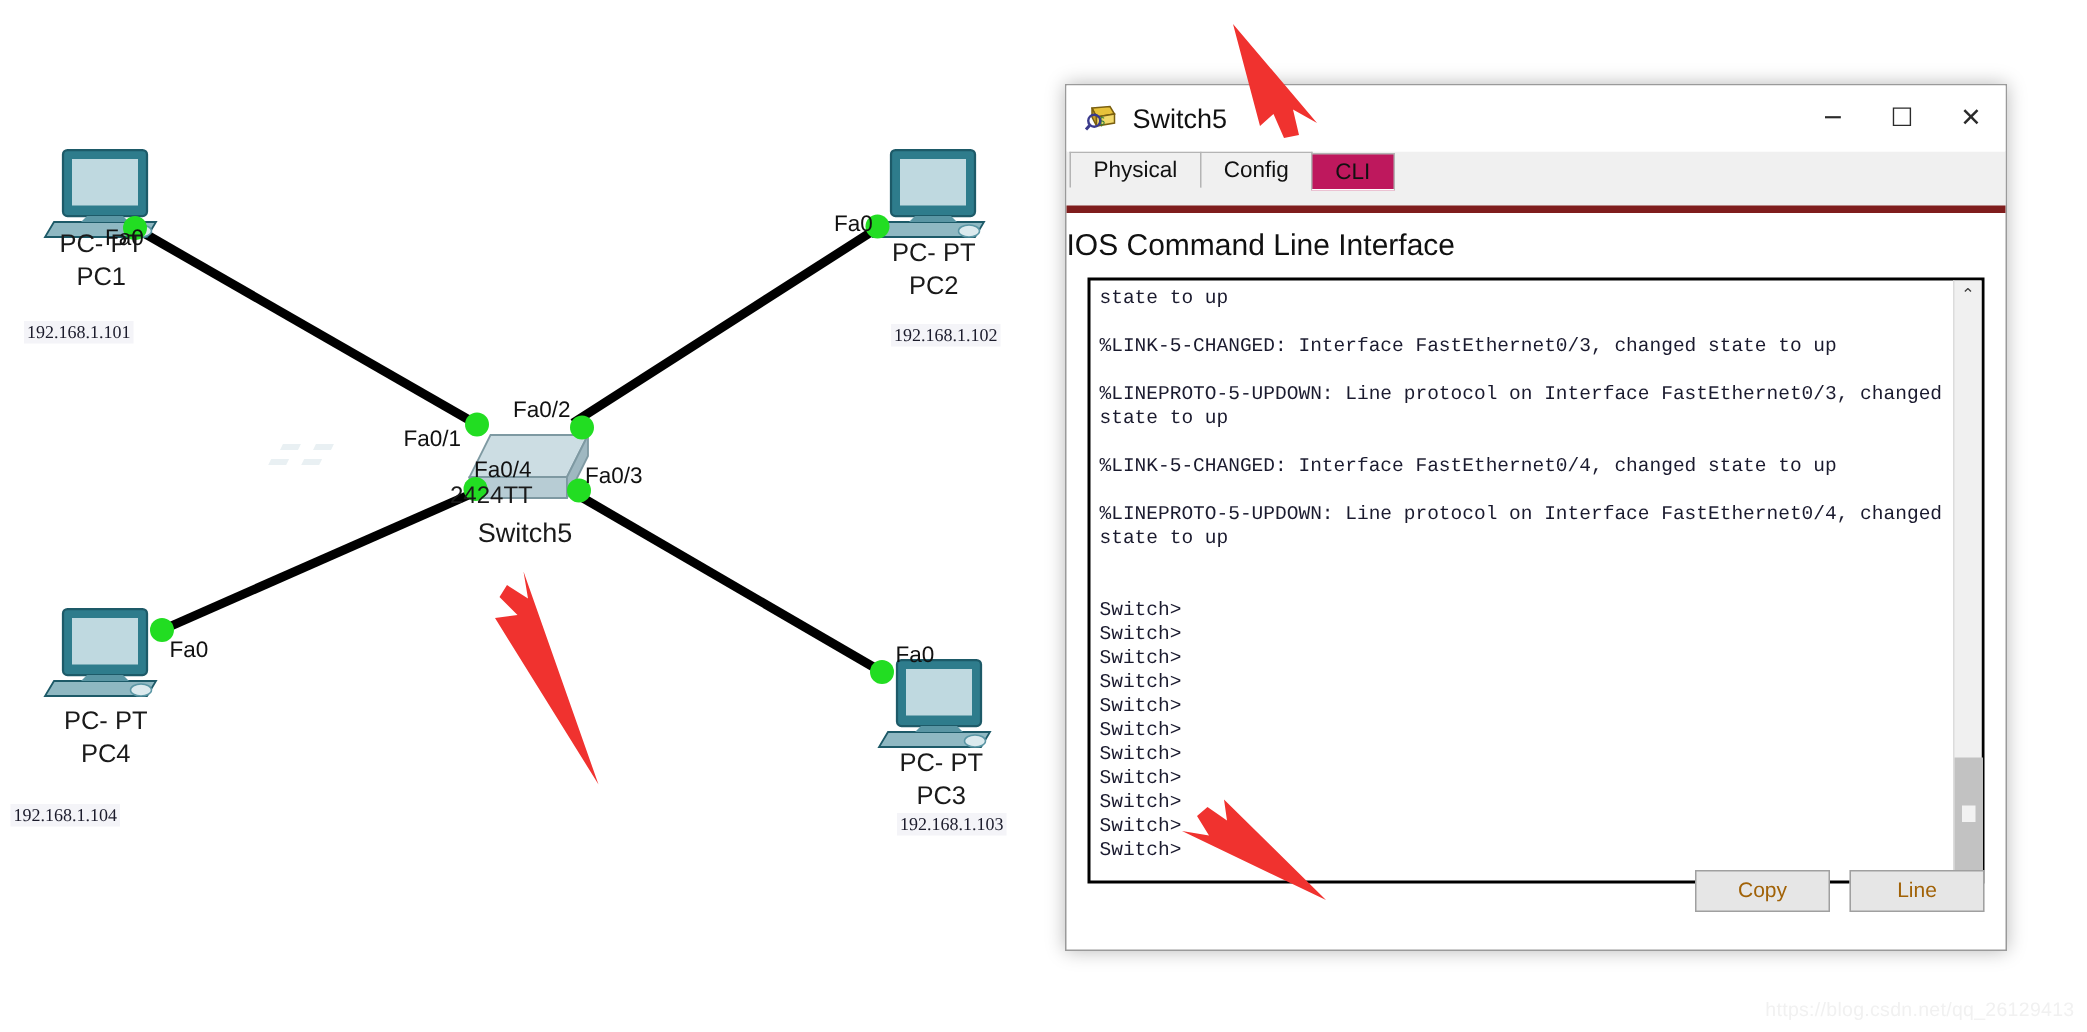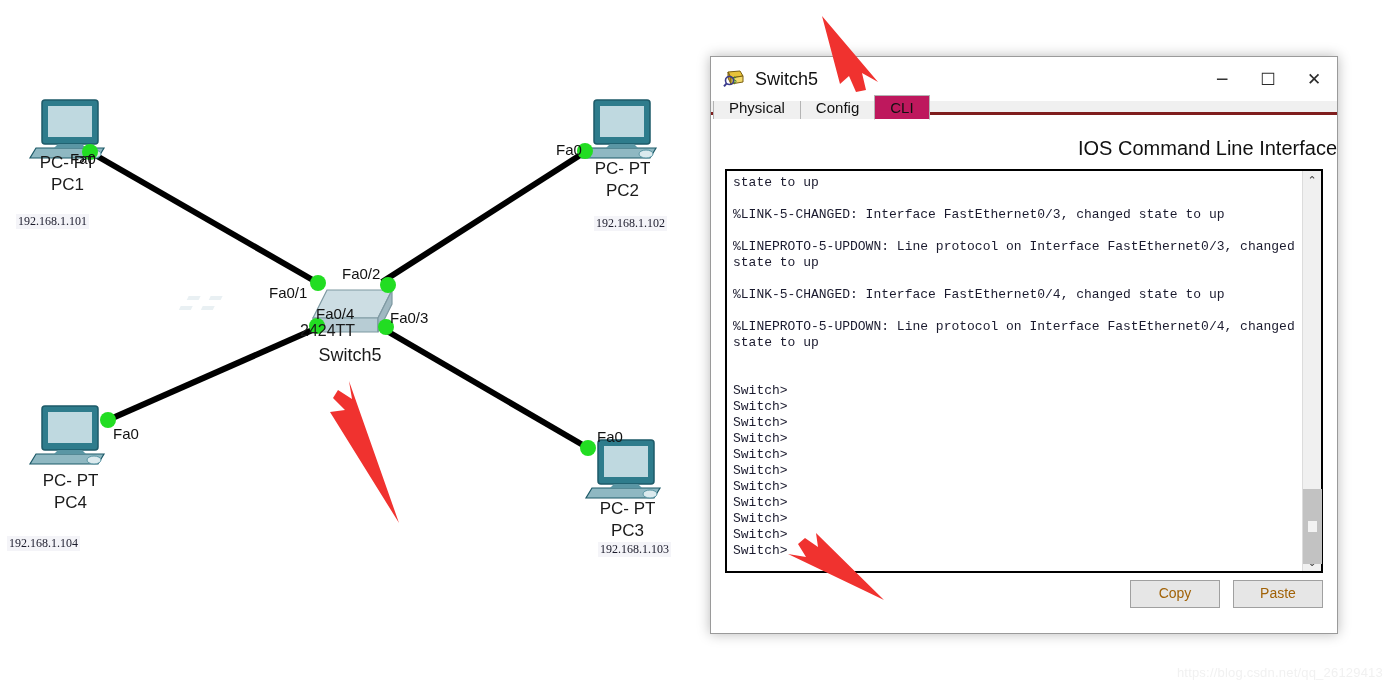--- a/index.html
+++ b/index.html
@@ -58,38 +58,38 @@
     font-family:"Liberation Sans", sans-serif;
   }
   .winbtns{position:absolute;right:0;top:0;height:44px;display:flex;}
   .winbtn{
     width:46px;height:44px;display:flex;align-items:center;justify-content:center;
     font-size:17px;color:#2b2b2b;cursor:default;
     font-family:"DejaVu Sans", sans-serif;
   }
 
   .tabstrip{
-    height:14px;display:flex;align-items:center;
-    background:#f0f0f0;border-bottom:3px solid #7f1d1d;
+    height:41px;display:flex;align-items:flex-start;
+    background:#f0f0f0;border-bottom:5px solid #7f1d1d;
     padding-left:2px;box-sizing:border-box;
   }
   .tab{
     height:24px;line-height:24px;padding:0 15px;font-size:15px;color:#111;
     background:#f0f0f0;border:1px solid #b4b4b4;border-bottom:none;
     margin-right:-1px;box-sizing:border-box;
     font-family:"Liberation Sans", sans-serif;cursor:default;
   }
   .tab.active{
     background:#be185d;position:relative;top:1px;height:25px;line-height:24px;
     border-bottom:1px solid #ffffff;
   }
 
   .panel-title{
-    text-align:right;font-size:20px;color:#111;
-    padding:22px 0 9px 0;
+    text-align:left;font-size:20px;color:#111;
+    padding:11px 0 9px 0;
     font-family:"Liberation Sans", sans-serif;
   }
 
   .term-wrap{
     position:relative;margin:0 14px;
     height:404px;border:2px solid #000;background:#fff;
     box-sizing:border-box;display:flex;
   }
   .term{
     flex:1;overflow:hidden;padding:4px 0 0 6px;
@@ -281,21 +281,21 @@
         <div class="sb-thumb">
           <div class="sb-grip"></div>
         </div>
       </div>
       <div class="sb-arrow">⌄</div>
     </div>
   </div>
 
   <div class="btnrow">
     <div class="wbtn">Copy</div>
-    <div class="wbtn">Paste</div>
+    <div class="wbtn">Line</div>
   </div>
 
 </div>
 
 <svg id="arrows" width="1391" height="688">
   <g fill="#f0322f">
     <path d="M822 16 L878 82 L862 73 L866 90 L856 92 L849 76 L840 84 Z"></path>
     <path d="M399 523 L349 381 L352 399 L338 390 L333 398 L345 410 L330 412 Z"></path>
     <path d="M884 600 L788 554 L806 557 L798 544 L805 538 L818 547 L816 533 Z"></path>
   </g>

